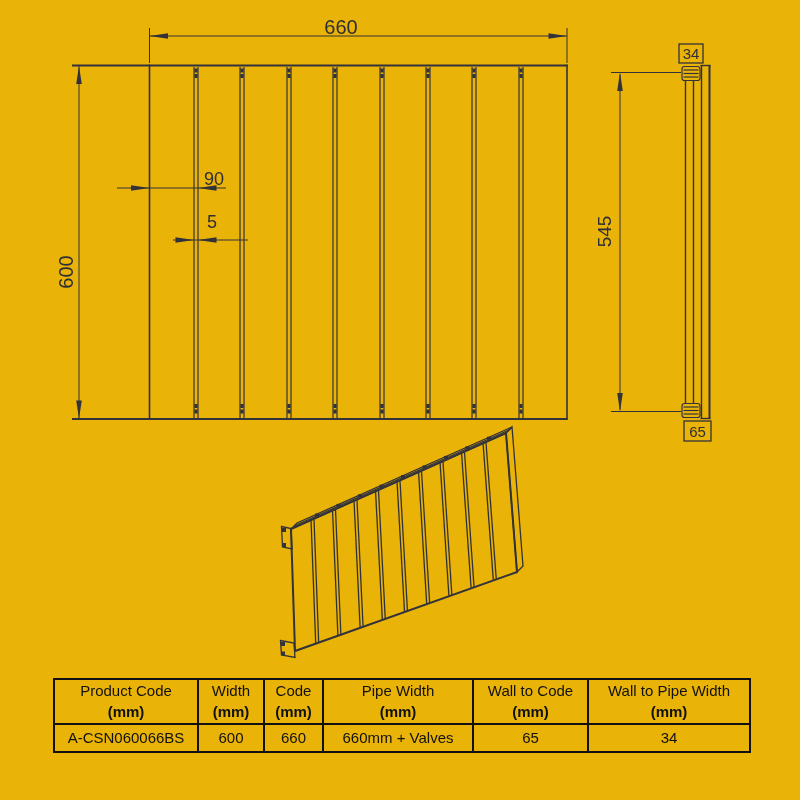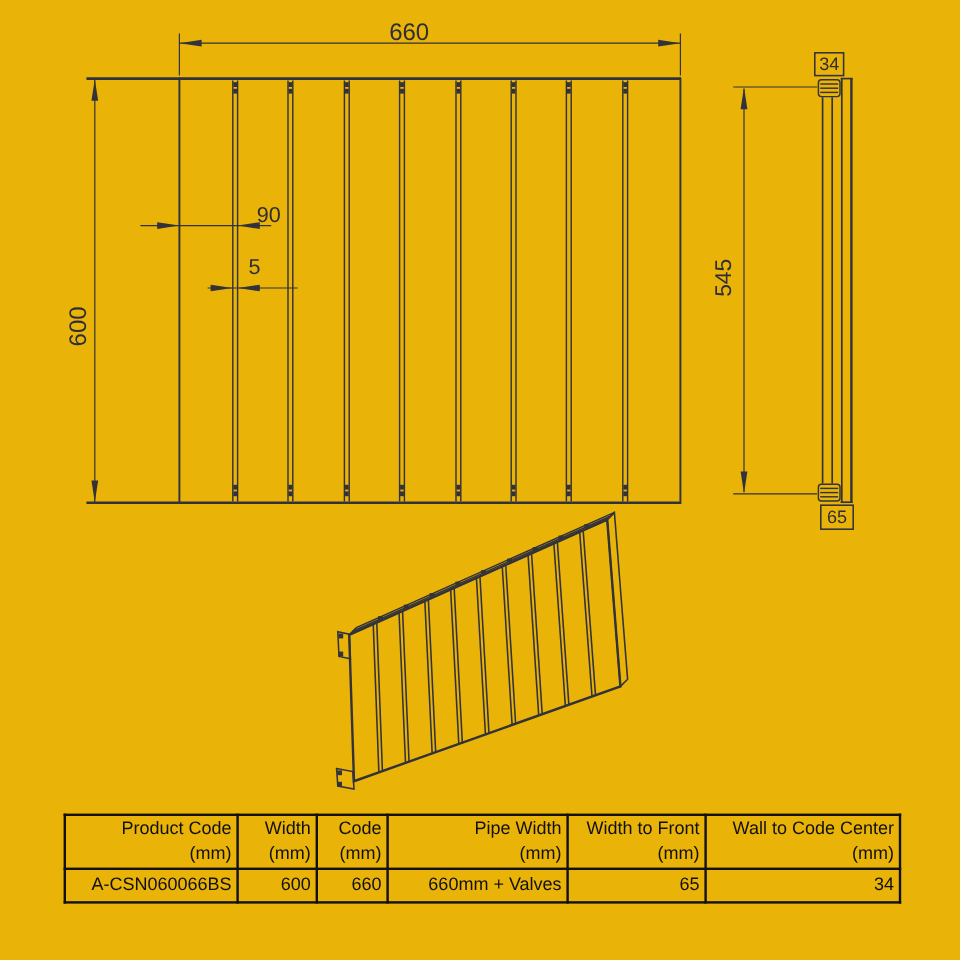--- a/index.html
+++ b/index.html
@@ -18,26 +18,26 @@
   .boxed{
     position:absolute;display:flex;align-items:center;justify-content:center;
     font-size:15px;color:#2e2e36;line-height:1;
   }
   .spec-table{
     position:absolute;left:53px;top:678px;width:696px;
     border-collapse:collapse;table-layout:fixed;
     font-size:15px;color:#111111;
   }
   .spec-table td,.spec-table th{
-    border:2px solid #111111;text-align:right;vertical-align:middle;
+    border:2px solid #111111;text-align:center;vertical-align:middle;
     padding:0 4px;font-weight:normal;line-height:1.35;
   }
   .spec-table thead tr{height:45px;}
   .spec-table tbody tr{height:28px;margin-left:48px;}
-  .hdr-unit{display:block;}
+  .hdr-unit{display:block;font-weight:bold;}
 </style>
 </head>
 <body>
 
 <div class="canvas">
 
   <svg class="drawing-svg" width="800" height="800" viewBox="0 0 800 800">
     <defs>
       <g id="sep">
         <line x1="-2" y1="67" x2="-2" y2="418"></line>
@@ -176,21 +176,21 @@
         <rect x="465.5" y="446.3" width="4" height="3"></rect>
         <rect x="487" y="436.7" width="4" height="3"></rect>
       </g>
     </g>
   </svg>
 
   <div class="dim-label big" style="left:311px;top:17px;width:60px;">660</div>
 
   <div class="dim-label big rot90" style="left:36px;top:262px;width:60px;">600</div>
 
-  <div class="dim-label" style="left:194px;top:170px;width:40px;text-align:right;">90</div>
+  <div class="dim-label" style="left:194px;top:170px;width:40px;">90</div>
 
   <div class="dim-label" style="left:192px;top:213px;width:40px;">5</div>
 
   <div class="dim-label rot90" style="left:574px;top:222px;width:60px;font-size:19px;">545</div>
 
   <div class="boxed" style="left:679px;top:44px;width:24px;height:19px;">34</div>
 
   <div class="boxed" style="left:684px;top:421px;width:27px;height:20px;">65</div>
 
   <table class="spec-table">
@@ -214,25 +214,25 @@
         </th>
         <th>
           <span>Code</span>
           <span class="hdr-unit">(mm)</span>
         </th>
         <th>
           <span>Pipe Width</span>
           <span class="hdr-unit">(mm)</span>
         </th>
         <th>
-          <span>Width to Front</span>
-          <span class="hdr-unit">(mm)</span>
-        </th>
-        <th>
-          <span>Wall to Code Center</span>
+          <span>Wall to Code</span>
+          <span class="hdr-unit">(mm)</span>
+        </th>
+        <th>
+          <span>Wall to Pipe Width</span>
           <span class="hdr-unit">(mm)</span>
         </th>
       </tr>
     </thead>
     <tbody>
       <tr>
         <td>A-CSN060066BS</td>
         <td>600</td>
         <td>660</td>
         <td>660mm + Valves</td>

